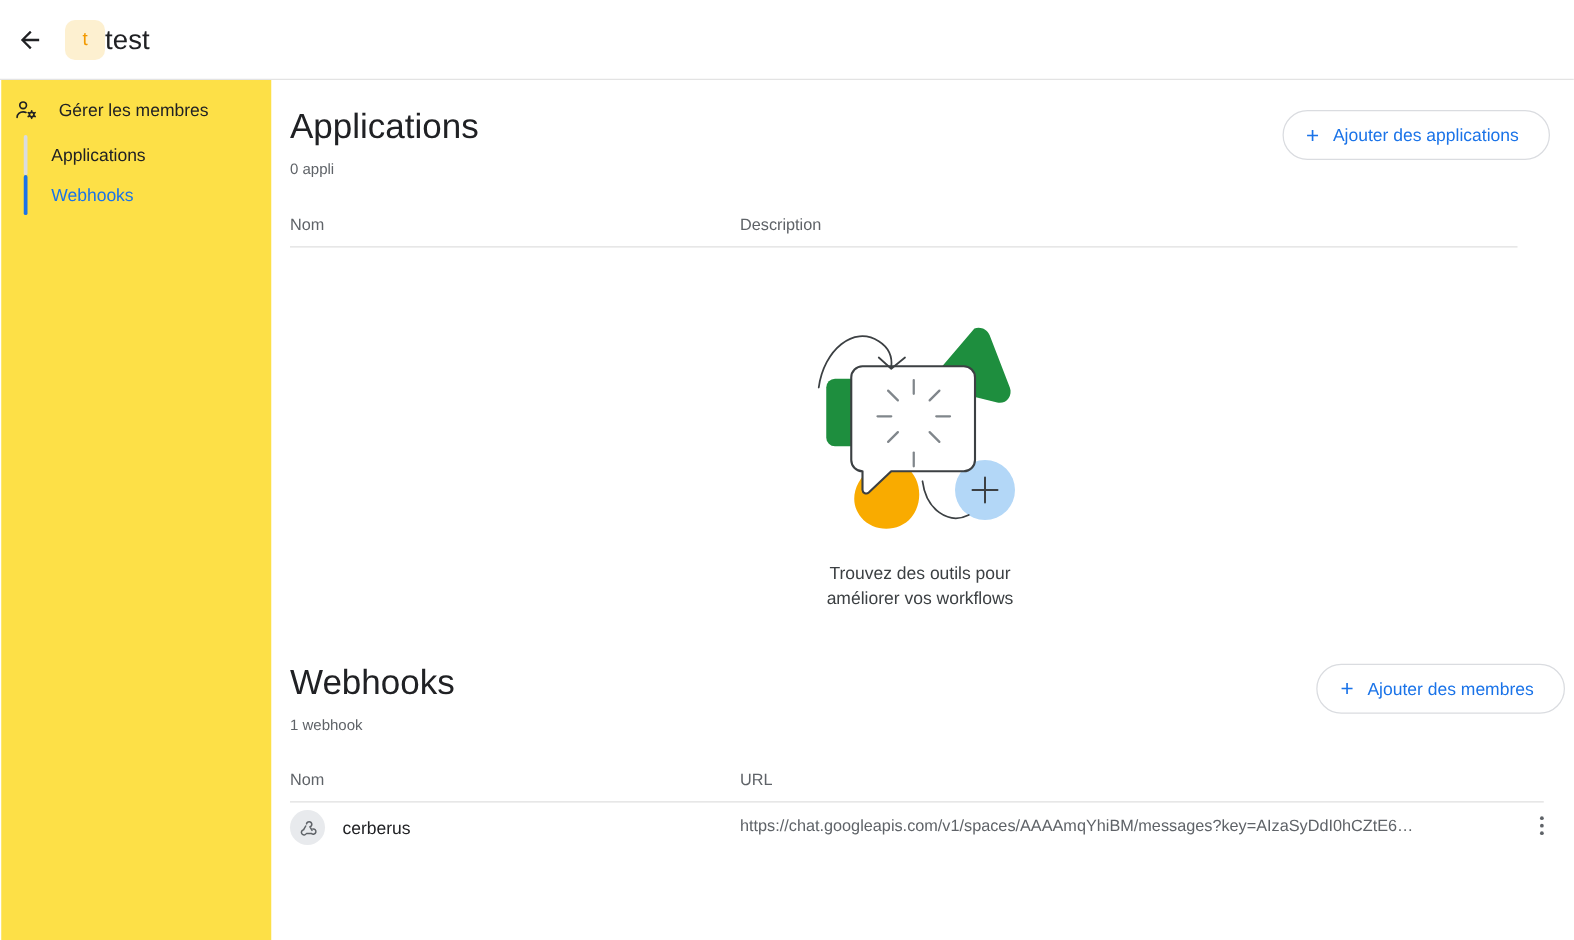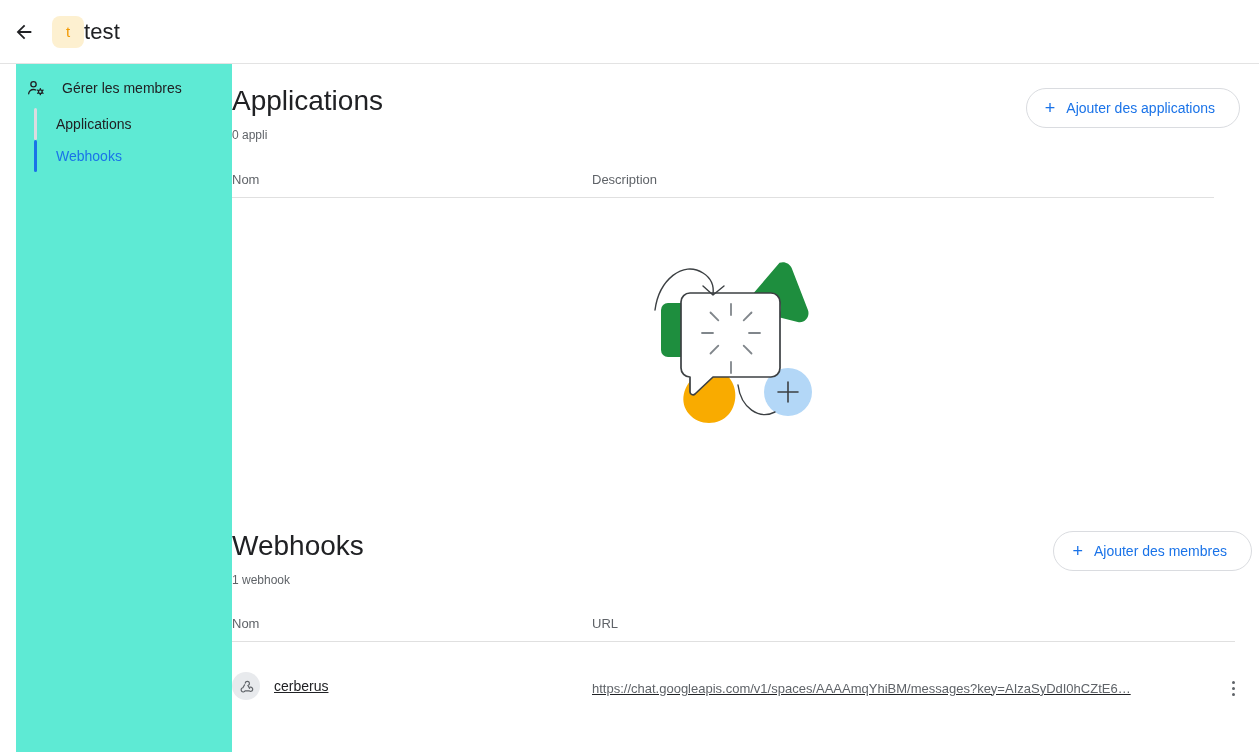--- a/index.html
+++ b/index.html
@@ -31,22 +31,22 @@
     display: flex; align-items: center; justify-content: center;
     font-size: 15px; color: #f29900; font-weight: 400;
   }
   #space-title {
     font-size: 22px; color: #202124; font-weight: 400;
     letter-spacing: .1px;
   }
 
   
   #sidebar {
-    position: absolute; left: 16px; top: 64px; width: 216px; height: 688px;
-    background: #5eead4; padding-top: 8px;
+    position: absolute; left: 1px; top: 64px; width: 216px; height: 688px;
+    background: #fde047; padding-top: 8px;
   }
   .nav-item {
     position: relative;
     display: flex; align-items: center;
     height: 32px; margin: 0 16px 0 0;
     border-radius: 0 16px 16px 0;
     padding-left: 10px;
     cursor: pointer;
     font-size: 14px; color: #202124;
     white-space: nowrap;
@@ -110,21 +110,21 @@
   #empty-state {
     display: flex; flex-direction: column; align-items: center;
   }
   #empty-caption {
     margin-top: 18px; font-size: 14px; color: #3c4043;
     text-align: center; line-height: 20px;
   }
 
   
   .wh-row {
-    display: flex; align-items: flex-end; height: 52px; text-decoration: underline;
+    display: flex; align-items: flex-start; height: 52px;
   }
   .wh-icon {
     width: 28px; height: 28px; border-radius: 50%;
     background: #e8eaed; display: flex; align-items: center; justify-content: center;
     flex: 0 0 28px; margin-right: 14px;
   }
   .wh-name { font-size: 14px; color: #202124; }
   .wh-url {
     font-size: 13px; color: #5f6368; overflow: hidden;
     text-overflow: ellipsis; white-space: nowrap; max-width: 582px;
@@ -228,20 +228,24 @@
           <path d="M102.7 105.7 l7.8 7.8"></path>
           <path d="M110.5 72.5 l-7.8 7.8"></path>
           <path d="M77.3 105.7 l-7.8 7.8"></path>
         </g>
 
         <path d="M14 70 C18 40 42 20 62 33 C70 38 73 46 72 54" fill="none" stroke="#3c4043" stroke-width="1.4" stroke-linecap="round"></path>
         <path d="M62 46 L72 55 L83 46" fill="none" stroke="#3c4043" stroke-width="1.4" stroke-linecap="round" stroke-linejoin="round"></path>
 
         <path d="M97 145 C100 168 118 180 134 172" fill="none" stroke="#3c4043" stroke-width="1.4" stroke-linecap="round"></path>
       </svg>
+      <div id="empty-caption">
+        <div>Trouvez des outils pour</div>
+        <div>améliorer vos workflows</div>
+      </div>
     </div>
   </div>
 
   <div style="position:absolute; left:16px; top:465px; width:1020px;">
 
     <div class="section-head">
       <div>
         <div class="section-title">Webhooks</div>
         <div class="section-count">1 webhook</div>
       </div>

